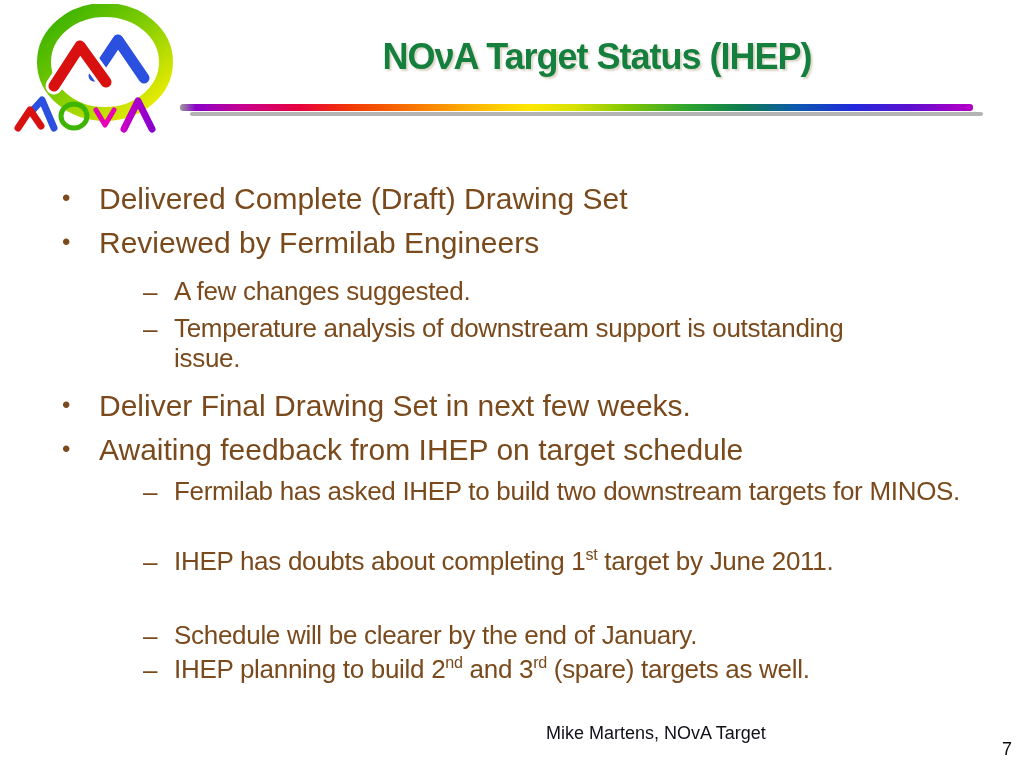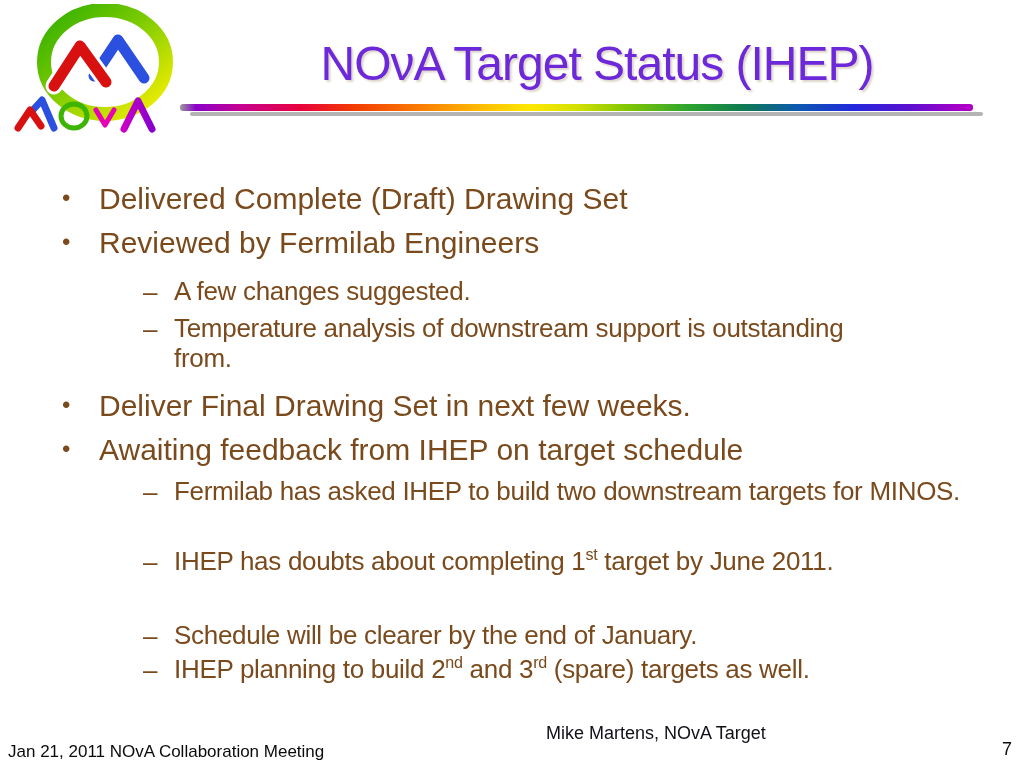--- a/index.html
+++ b/index.html
@@ -10,22 +10,22 @@
     font-family: "Liberation Sans", sans-serif;
     overflow: hidden;
   }
 
   
   .logo { position: absolute; top: 4px; left: 10px; width: 178px; height: 132px; }
 
   .title {
     position: absolute; top: 36px; left: 188px; right: 18px;
     text-align: center;
-    font-size: 48px; font-weight: 400; letter-spacing: -1px;
-    color: #6d28d9;
+    font-size: 36px; font-weight: 700; letter-spacing: -1px;
+    color: #15803d;
     text-shadow: 2px 2px 2px rgba(120,90,40,0.25);
     white-space: nowrap;
   }
 
   .divider {
     position: absolute; top: 104px; left: 180px; width: 793px; height: 7px;
     border-radius: 3px;
     background: linear-gradient(90deg,
       #9a9a9a 0%, #8a00c8 2%, #c8008c 8%, #e8003e 15%,
       #f23c00 22%, #fa7a00 30%, #ffb400 37%, #ffe800 44%,
@@ -134,21 +134,21 @@
     <span>Reviewed by Fermilab Engineers</span>
   </div>
 
   <div class="item lvl2 i2 nowrap">
     <span class="marker">–</span>
     <span>A few changes suggested.</span>
   </div>
 
   <div class="item lvl2 i3 w700">
     <span class="marker">–</span>
-    <span>Temperature analysis of downstream support is outstanding from.</span>
+    <span>Temperature analysis of downstream support is outstanding issue.</span>
   </div>
 
   <div class="item lvl1 i4">
     <span class="marker">•</span>
     <span>Deliver Final Drawing Set in next few weeks.</span>
   </div>
 
   <div class="item lvl1 i5">
     <span class="marker">•</span>
     <span>Awaiting feedback from IHEP on target schedule</span>
@@ -167,17 +167,16 @@
   <div class="item lvl2 i8 nowrap">
     <span class="marker">–</span>
     <span>Schedule will be clearer by the end of January.</span>
   </div>
 
   <div class="item lvl2 i9 nowrap">
     <span class="marker">–</span>
     <span><span>IHEP planning to build 2</span><sup>nd</sup><span> and 3</span><sup>rd</sup><span> (spare) targets as well.</span></span>
   </div>
 
-  <div class="footer-left">Jan 21, 2011 NOvA Collaboration Meeting</div>
   <div class="footer-center">Mike Martens, NOvA Target</div>
   <div class="footer-page">7</div>
 
 </div>
 
 </body></html>

